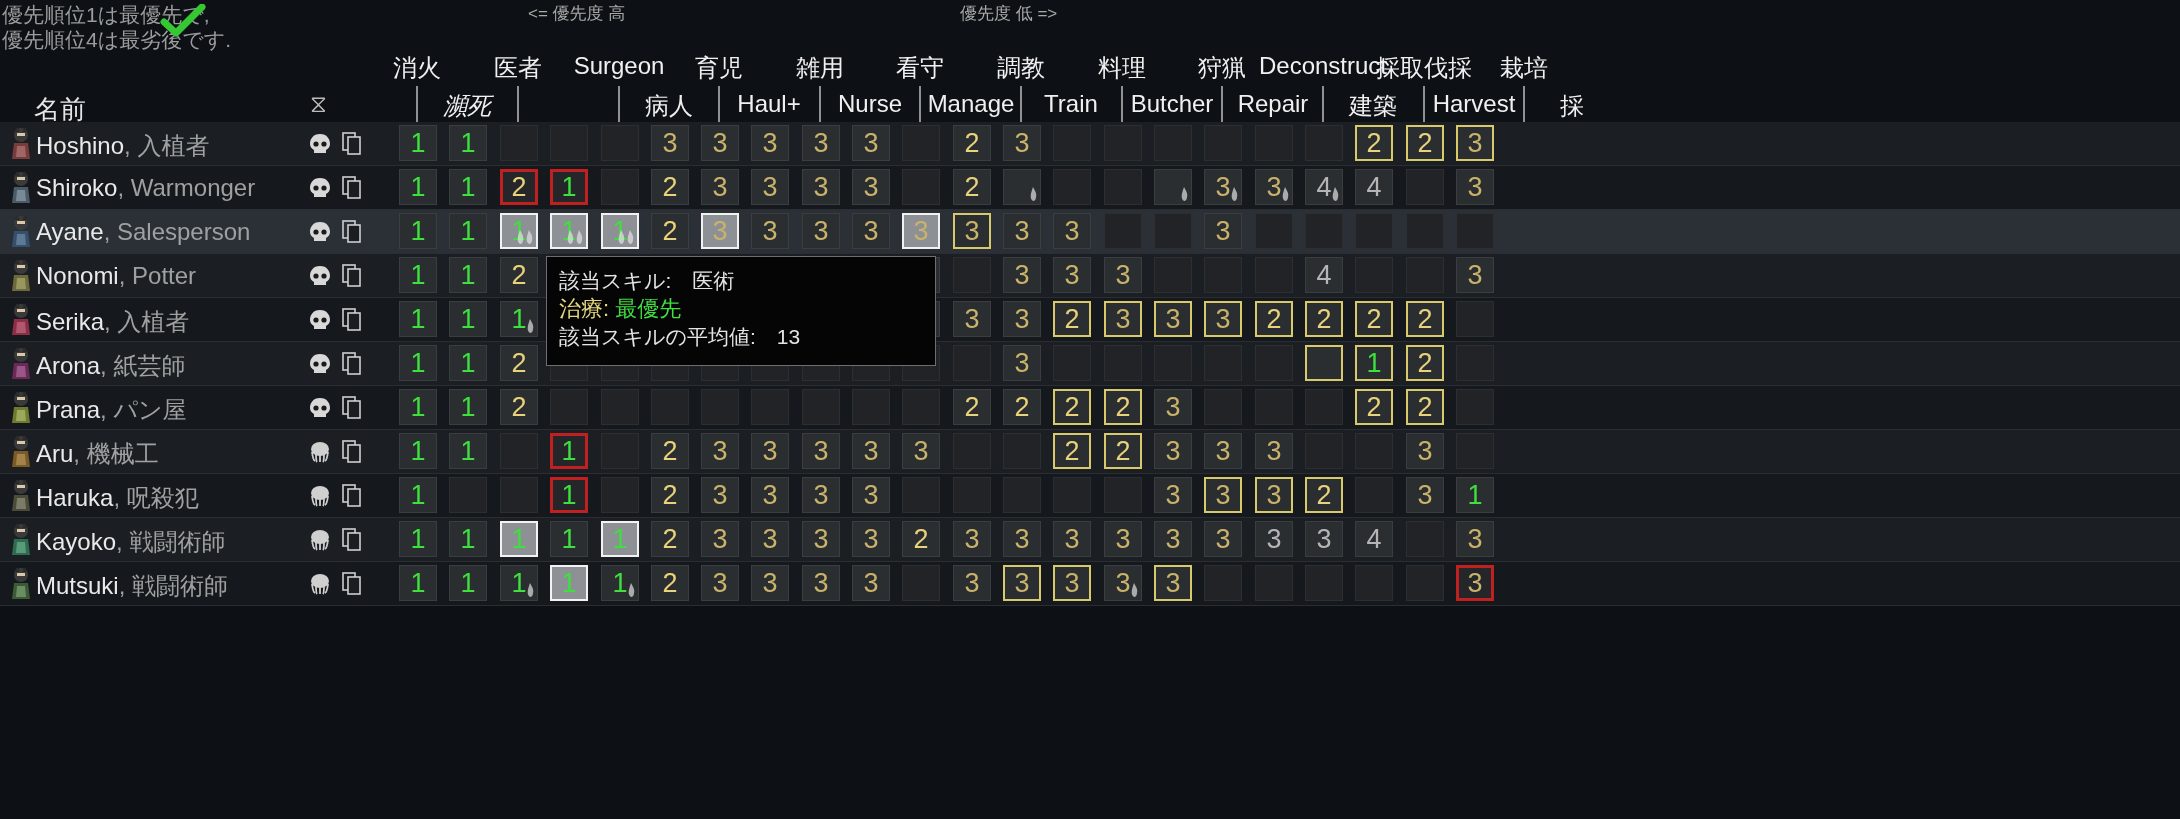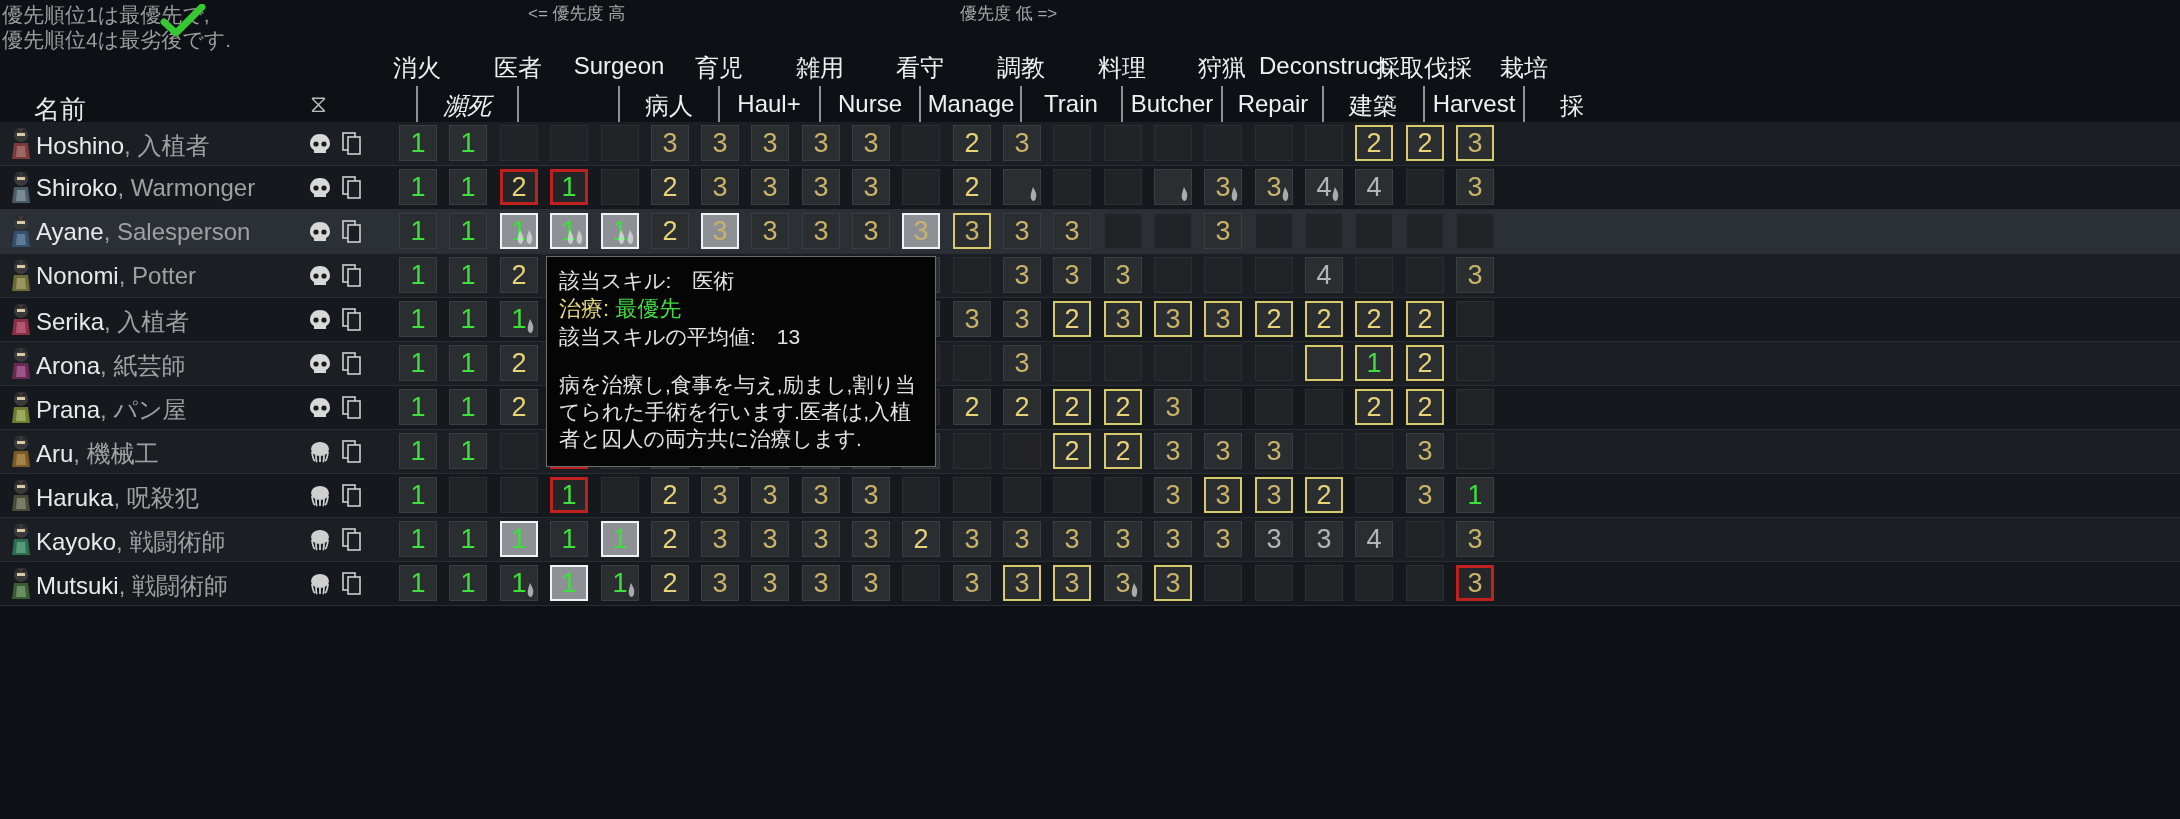--- a/index.html
+++ b/index.html
@@ -974,14 +974,13 @@
     </div>
   </div>
 
 <div id="tooltip">
   <div id="tt-l2">該当スキル:　医術</div>
   <div id="tt-l1">
     <span>治療:</span>
     <span class="val">最優先</span>
   </div>
   <div id="tt-l3">該当スキルの平均値:　13</div>
-  <div id="tt-body">病を治療し,食事を与え,励まし,割り当てられた手術を行います.医者は,入植者と囚人の両方共に治療します.</div>
 </div>
 
 </body></html>

